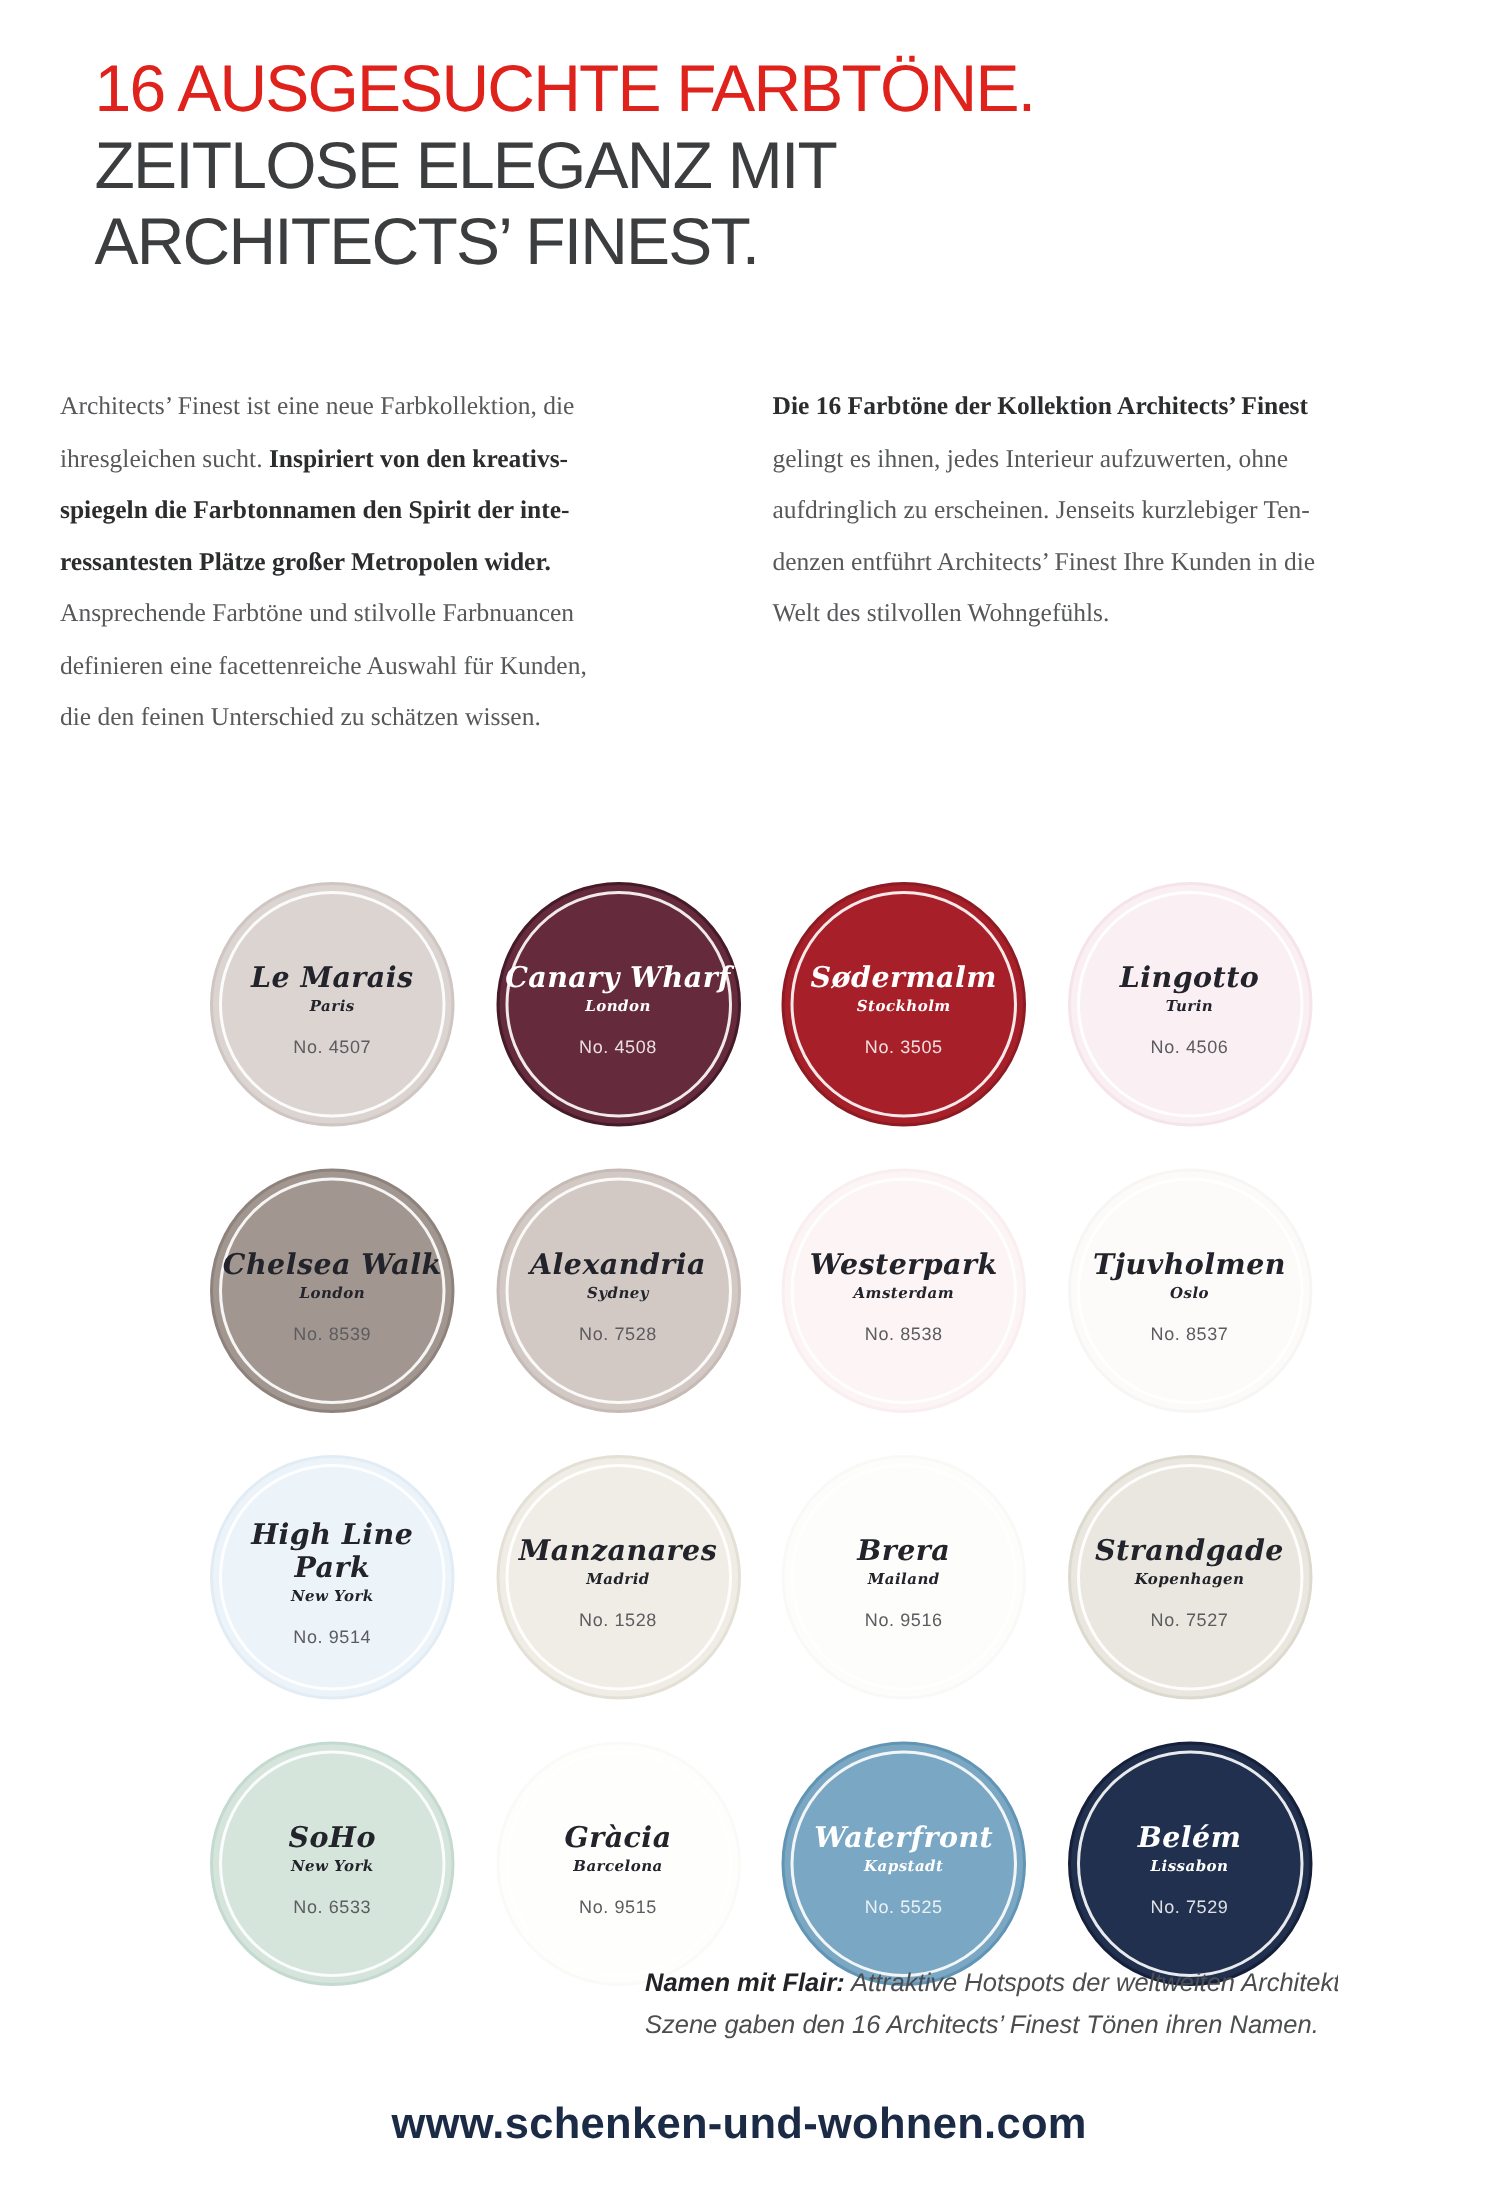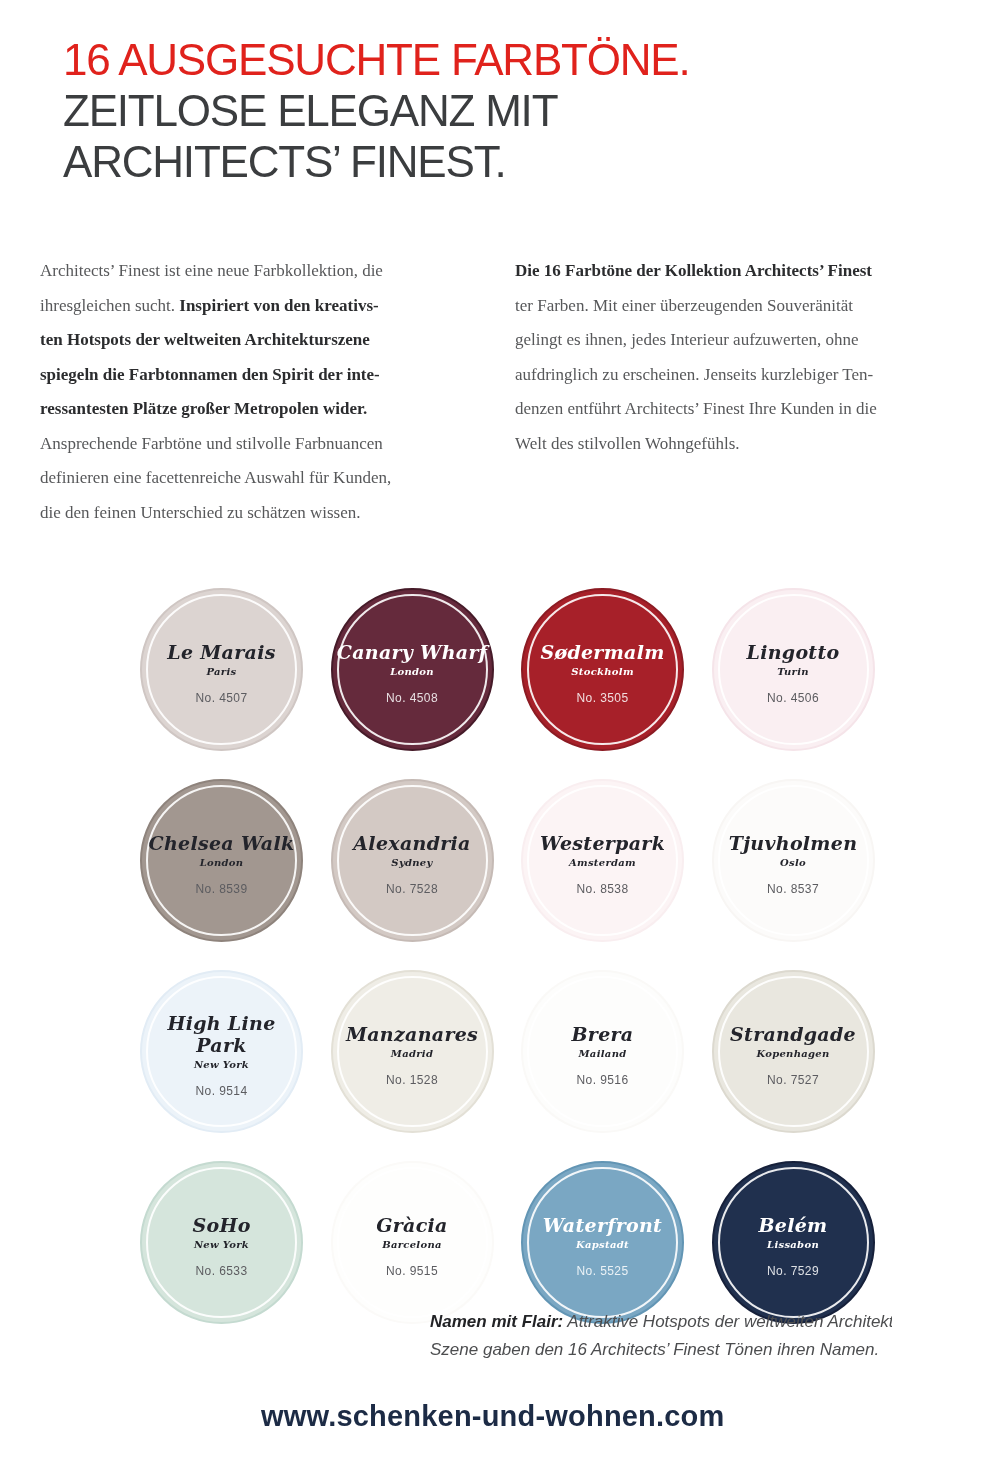--- a/index.html
+++ b/index.html
@@ -52,30 +52,28 @@
   <div class="header">
     <div class="hl red" style="color: rgb(224, 34, 28);">16 AUSGESUCHTE FARBTÖNE.</div>
     <div class="hl dark">ZEITLOSE ELEGANZ MIT</div>
     <div class="hl dark">ARCHITECTS’ FINEST.</div>
   </div>
 
   <div class="intro">
     <div class="col" id="intro-left">
         <div class="line"><span>Architects’ Finest ist eine neue Farbkollektion, die</span></div>
         <div class="line"><span>ihresgleichen sucht. </span><span class="b">Inspiriert von den kreativs-</span></div>
-        <div class="line"><span class="b">ten Hotspots der weltweiten Architekturszene</span></div>
         <div class="line"><span class="b">spiegeln die Farbtonnamen den Spirit der inte-</span></div>
         <div class="line"><span class="b">ressantesten Plätze großer Metropolen wider.</span></div>
         <div class="line"><span>Ansprechende Farbtöne und stilvolle Farbnuancen</span></div>
         <div class="line"><span>definieren eine facettenreiche Auswahl für Kunden,</span></div>
         <div class="line"><span>die den feinen Unterschied zu schätzen wissen.</span></div>
       </div>
     <div class="col" id="intro-right">
         <div class="line"><span class="b">Die 16 Farbtöne der Kollektion Architects’ Finest</span></div>
-        <div class="line"><span>ter Farben. Mit einer überzeugenden Souveränität</span></div>
         <div class="line"><span>gelingt es ihnen, jedes Interieur aufzuwerten, ohne</span></div>
         <div class="line"><span>aufdringlich zu erscheinen. Jenseits kurzlebiger Ten-</span></div>
         <div class="line"><span>denzen entführt Architects’ Finest Ihre Kunden in die</span></div>
         <div class="line"><span>Welt des stilvollen Wohngefühls.</span></div>
       </div>
   </div>
 
   <div class="grid" id="swatch-grid">
       <div class="cell">
         <div class="circle dark" style="background: rgb(220, 212, 209); border-color: rgb(207, 198, 195);">

